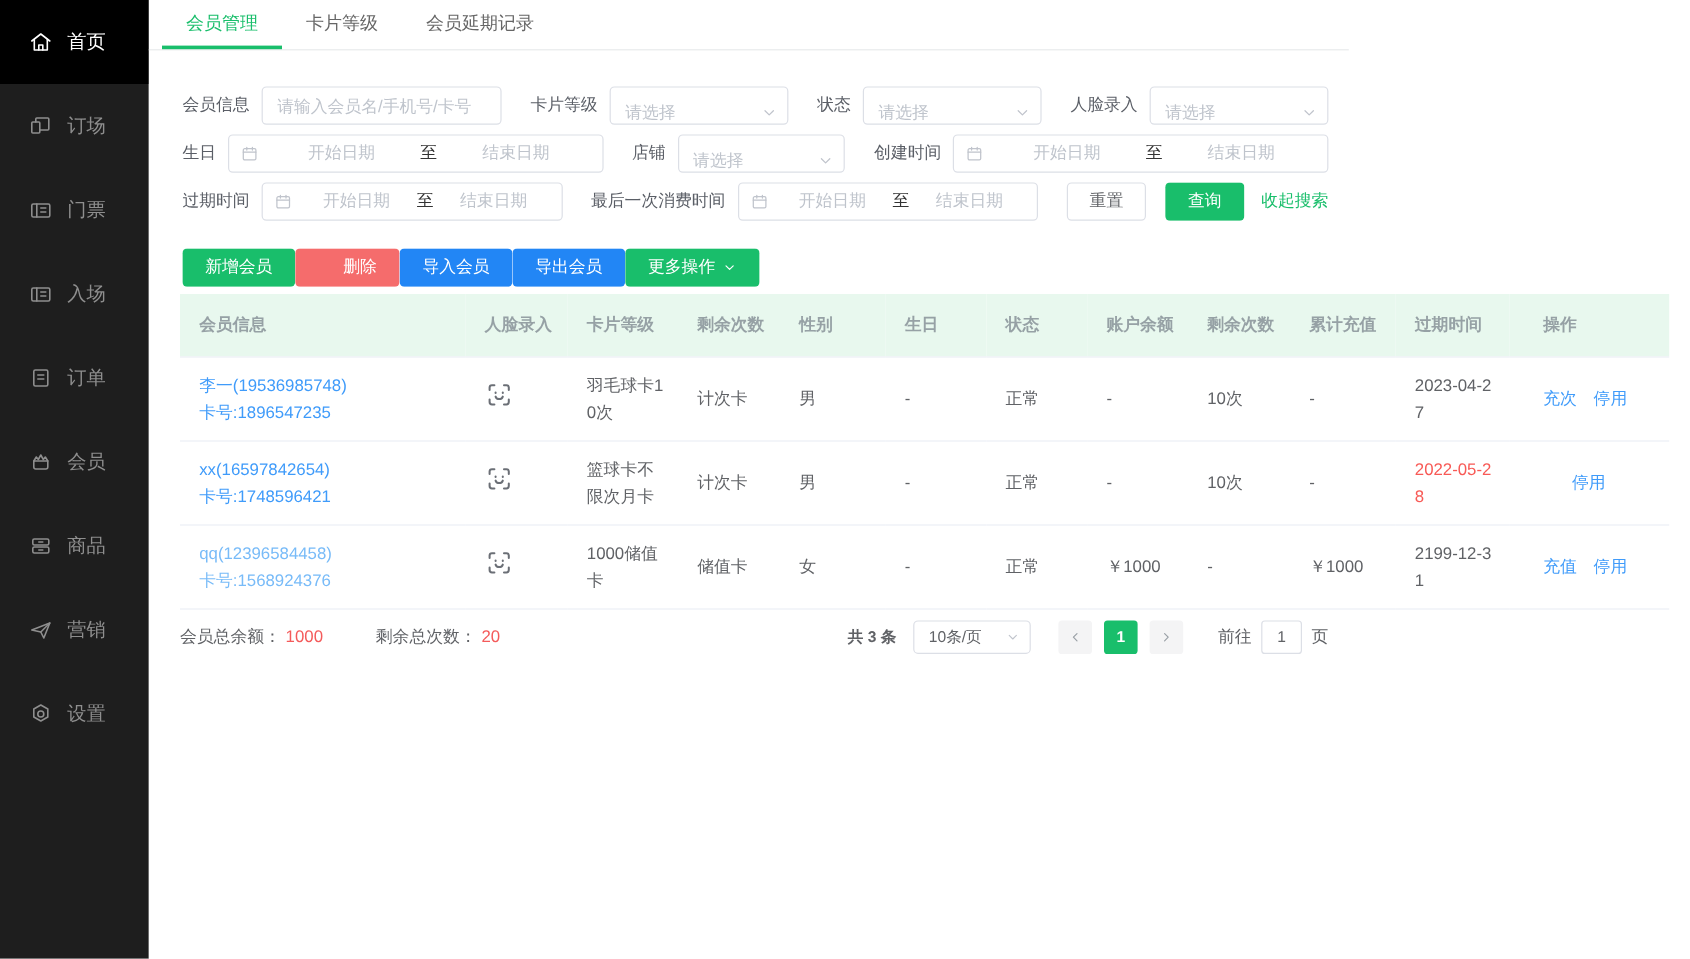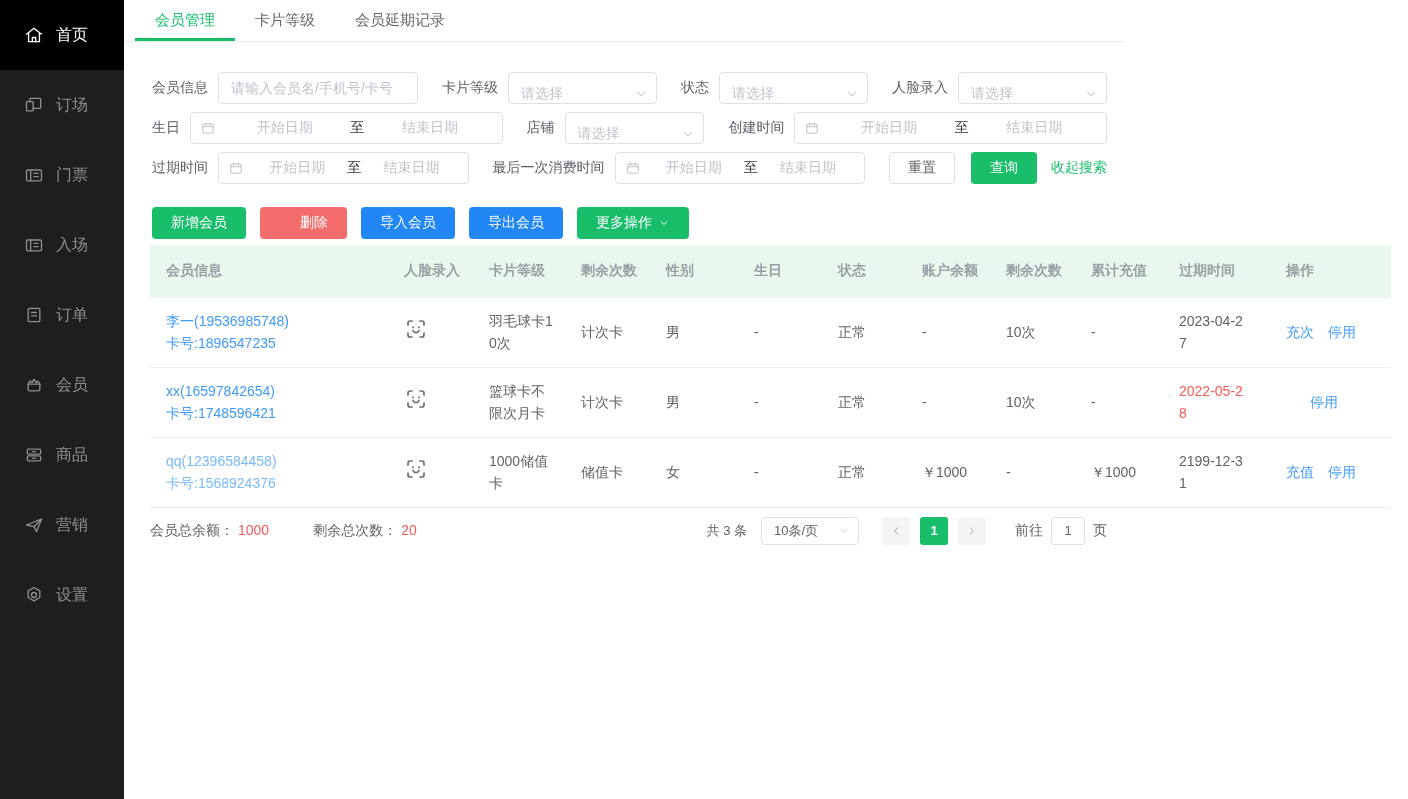--- a/index.html
+++ b/index.html
@@ -44,21 +44,21 @@
   .btn { height:32px; padding:0 18px; border-radius:4px; border:1px solid transparent;
     font-size:14px; cursor:pointer; display:inline-flex; align-items:center; gap:6px; white-space:nowrap; }
   .btn.plain { background:#fff; border-color:#dcdfe6; color:#606266; }
   .btn.green { background:var(--green,#19be6b); color:#fff; }
   .btn.blue  { background:var(--blue,#2286f5); color:#fff; }
   .btn.red   { background:var(--red,#f56c6c); color:#fff;padding-left:39px; }
   .btn svg { width:12px; height:12px; stroke:#fff; fill:none; stroke-width:2;
     stroke-linecap:round; stroke-linejoin:round; }
   .link-green { color:var(--green,#19be6b); cursor:pointer; white-space:nowrap; }
 
-  .actions { padding:15px 17px 0 28px; display:flex; gap:14px; }
+  .actions { padding:15px 17px 0 28px; display:flex; gap:0; }
 
   
   .tablewrap { margin:6px 17px 0 26px; }
   table { width:1241px; border-collapse:collapse; table-layout:fixed; }
   th { background:var(--table_header_bg,#e8f8ee); color:var(--table_header_text,#96a1a5);
     font-weight:bold; text-align:left; height:52px; padding:0 8px 0 16px; font-size:14px; }
   td { border-bottom:1px solid #ebeef5; height:70px; padding:12px 8px 12px 16px;
     color:#606266; vertical-align:middle; word-break:break-all; line-height:1.6; }
   tr.datarow:first-child td { border-top:1px solid #ebeef5; }
   .col-member{width:238px;} .col-face{width:85px;} .col-level{width:92px;}
@@ -71,21 +71,21 @@
   .face-icon svg { width:24px; height:24px; stroke:#6b6f76; fill:none; stroke-width:1.7;
     stroke-linecap:round; stroke-linejoin:round; }
   .op-link { color:var(--link_blue,#3f9bfa); cursor:pointer; margin-right:14px; text-decoration:none; }
 
   
   .bottombar { margin:0 17px 0 26px; height:46px; display:flex; align-items:center; }
   .sum-label { color:#606266; }
   .sum-val { color:var(--summary_red,#f45b5b); margin-left:4px; }
   .sum-group { margin-right:44px; }
   .pager { margin-left:auto; display:flex; align-items:center; font-size:13px; color:#606266; }
-  .pager .total { margin-right:14px; }
+  .pager .total { margin-right:14px;font-weight:bold; }
   .pagesize { width:98px; height:28px; border:1px solid #dcdfe6; border-radius:4px;
     display:flex; align-items:center; justify-content:space-between; padding:0 8px 0 12px;
     color:#606266; cursor:pointer; margin-right:18px; }
   .pagesize svg { width:12px; height:12px; stroke:#c0c4cc; fill:none; stroke-width:1.8;
     stroke-linecap:round; stroke-linejoin:round; }
   .pg-btn { width:28px; height:28px; border-radius:3px; background:#f4f4f5; color:#999;
     display:flex; align-items:center; justify-content:center; cursor:pointer; margin:0 5px; }
   .pg-btn svg { width:12px; height:12px; stroke:#9aa0a6; fill:none; stroke-width:2;
     stroke-linecap:round; stroke-linejoin:round; }
   .pg-num { width:28px; height:28px; border-radius:3px; background:var(--green,#19be6b);

